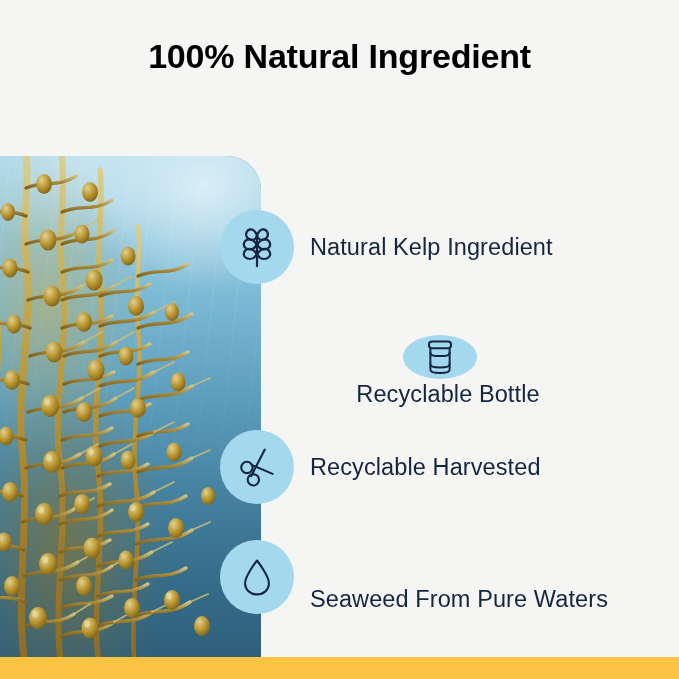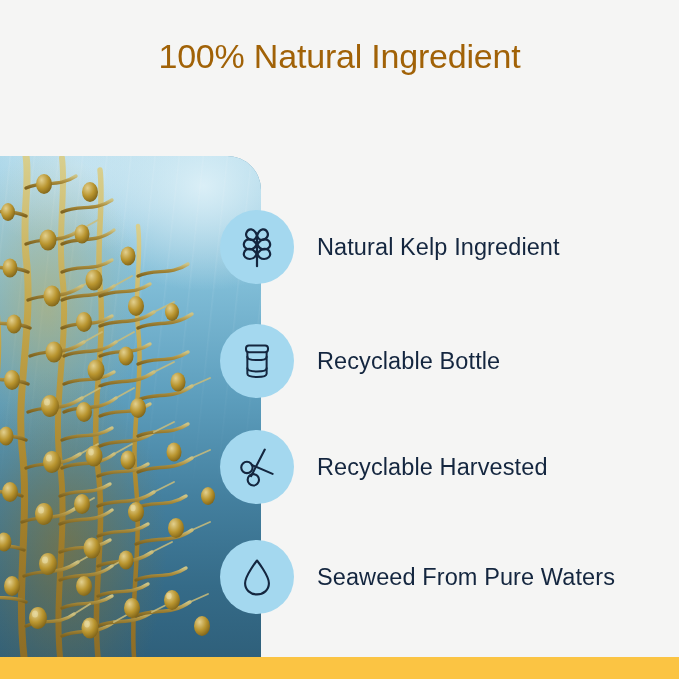--- a/index.html
+++ b/index.html
@@ -25,24 +25,24 @@
   #title-block {
     position: absolute;
     left: 0;
     top: 34px;
     width: 679px;
     text-align: center;
     color: #14335f;
   }
   #title-block .line {
     font-size: 34px;
-    font-weight: normal;
+    font-weight: bold;
     letter-spacing: -0.2px;
     line-height: 44px;
-    color: #a16207;
+    color: #000000;
     white-space: nowrap;
   }
 
   
   #photo-panel {
     position: absolute;
     left: 0;
     top: 156px;
     width: 261px;
     height: 501px;
@@ -120,21 +120,21 @@
     border-radius: 50%;
     background: #a4d8ef;
     display: flex;
     align-items: center;
     justify-content: center;
   }
   .feature-circle svg {
     display: block;
   }
   .feature-label {
-    margin-left: 23px;
+    margin-left: 16px;
     color: #14263f;
     font-size: 23.5px;
     line-height: 30px;
     letter-spacing: 0.1px;
     font-weight: normal;
   }
 
   
   #bottom-bar {
     position: absolute;
@@ -355,21 +355,21 @@
         <path d="M24 12 C 27 4 33 4 35 9 C 36.6 13 33 16 30 16.5 C 27 17 25 15 24 12 Z"></path>
         <path d="M23.5 21 C 19 14 12 15 10.5 20 C 9.3 24 13 26.5 16.5 26.5 C 20 26.5 22.5 24.5 23.5 21 Z"></path>
         <path d="M24.5 21 C 29 14 36 15 37.5 20 C 38.7 24 35 26.5 31.5 26.5 C 28 26.5 25.5 24.5 24.5 21 Z"></path>
         <path d="M23.5 31 C 19 24 12 25 10.5 30 C 9.3 34 13 36.5 16.5 36.5 C 20 36.5 22.5 34.5 23.5 31 Z"></path>
         <path d="M24.5 31 C 29 24 36 25 37.5 30 C 38.7 34 35 36.5 31.5 36.5 C 28 36.5 25.5 34.5 24.5 31 Z"></path>
       </svg>
     </div>
     <div class="feature-label">Natural Kelp Ingredient</div>
   </div>
 
-  <div class="feature-row" style="top:324px;">
+  <div class="feature-row" style="top:335px;flex-direction:column;">
     <div class="feature-circle">
       <svg width="44" height="44" viewBox="0 0 48 48" fill="none" stroke="#14263f" stroke-width="2.2" stroke-linecap="round" stroke-linejoin="round">
         <rect x="12" y="7" width="24" height="7.5" rx="3.2"></rect>
         <path d="M13.5 14.5 L13.5 38 C 13.5 40.2 18 41.5 24 41.5 C 30 41.5 34.5 40.2 34.5 38 L34.5 14.5"></path>
         <path d="M13.5 19.5 C 13.5 21.7 18 23 24 23 C 30 23 34.5 21.7 34.5 19.5"></path>
         <path d="M13.5 32 C 13.5 34.2 18 35.5 24 35.5 C 30 35.5 34.5 34.2 34.5 32"></path>
       </svg>
     </div>
     <div class="feature-label">Recyclable Bottle</div>
   </div>
@@ -379,21 +379,21 @@
       <svg width="44" height="44" viewBox="0 0 48 48" fill="none" stroke="#14263f" stroke-width="2.3" stroke-linecap="round" stroke-linejoin="round">
         <circle cx="13" cy="24.5" r="6.2"></circle>
         <circle cx="20" cy="38" r="6.2"></circle>
         <path d="M32.5 5 L 17.5 34"></path>
         <path d="M18.3 21.8 L 41 31.5"></path>
       </svg>
     </div>
     <div class="feature-label">Recyclable Harvested</div>
   </div>
 
-  <div class="feature-row" style="top:540px;">
+  <div class="feature-row" style="top:540px;align-items:flex-end;">
     <div class="feature-circle">
       <svg width="44" height="44" viewBox="0 0 48 48" fill="none" stroke="#14263f" stroke-width="2.3" stroke-linecap="round" stroke-linejoin="round">
         <path d="M24 6 C 24 6 11 22.5 11 30.8 C 11 38.2 16.9 43 24 43 C 31.1 43 37 38.2 37 30.8 C 37 22.5 24 6 24 6 Z"></path>
       </svg>
     </div>
     <div class="feature-label">
       <div>Seaweed From Pure Waters</div>
     </div>
   </div>
 

